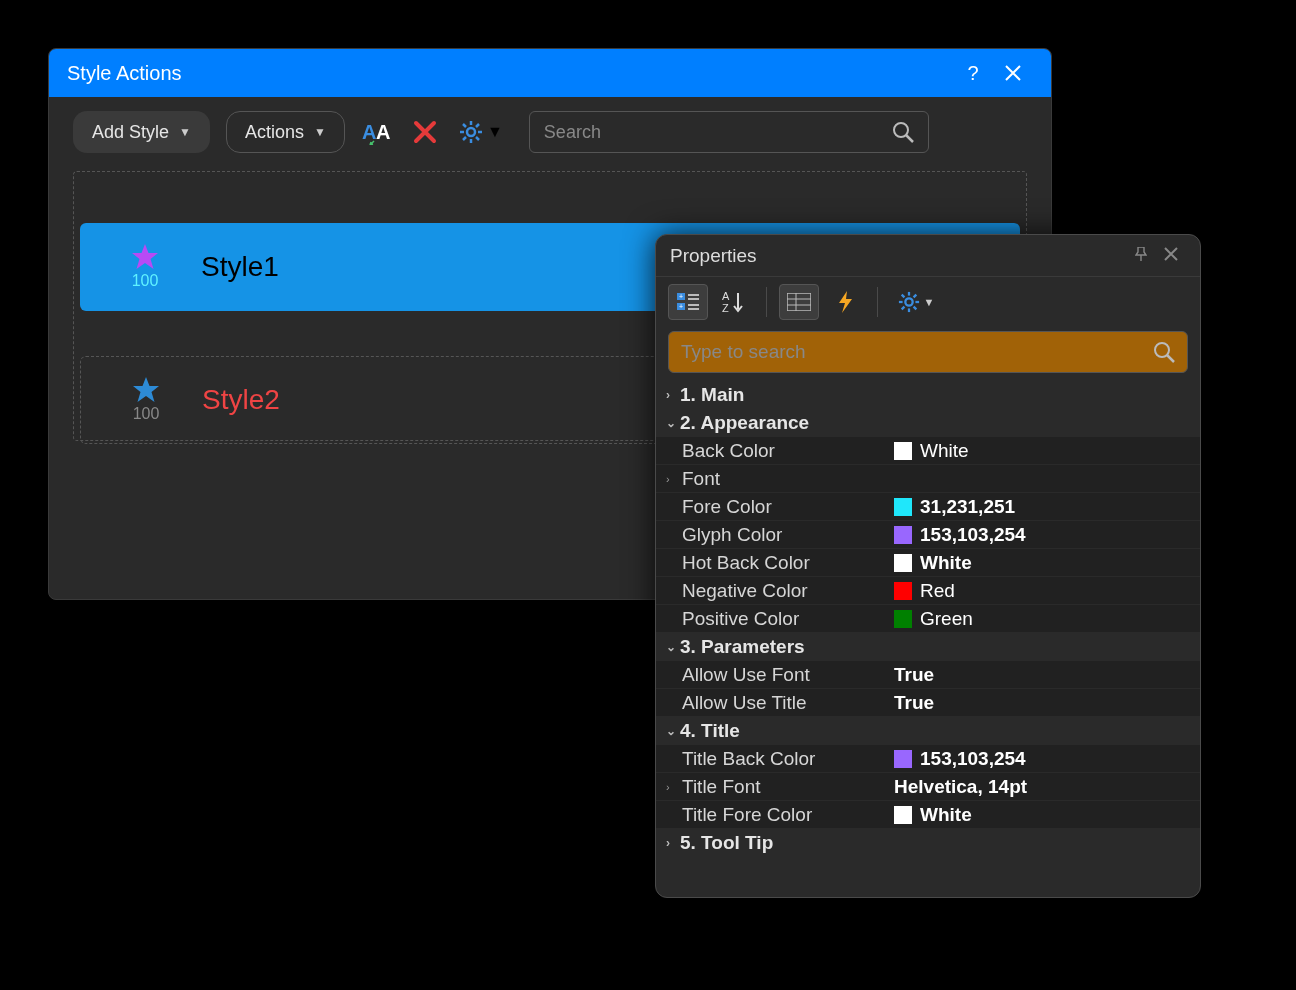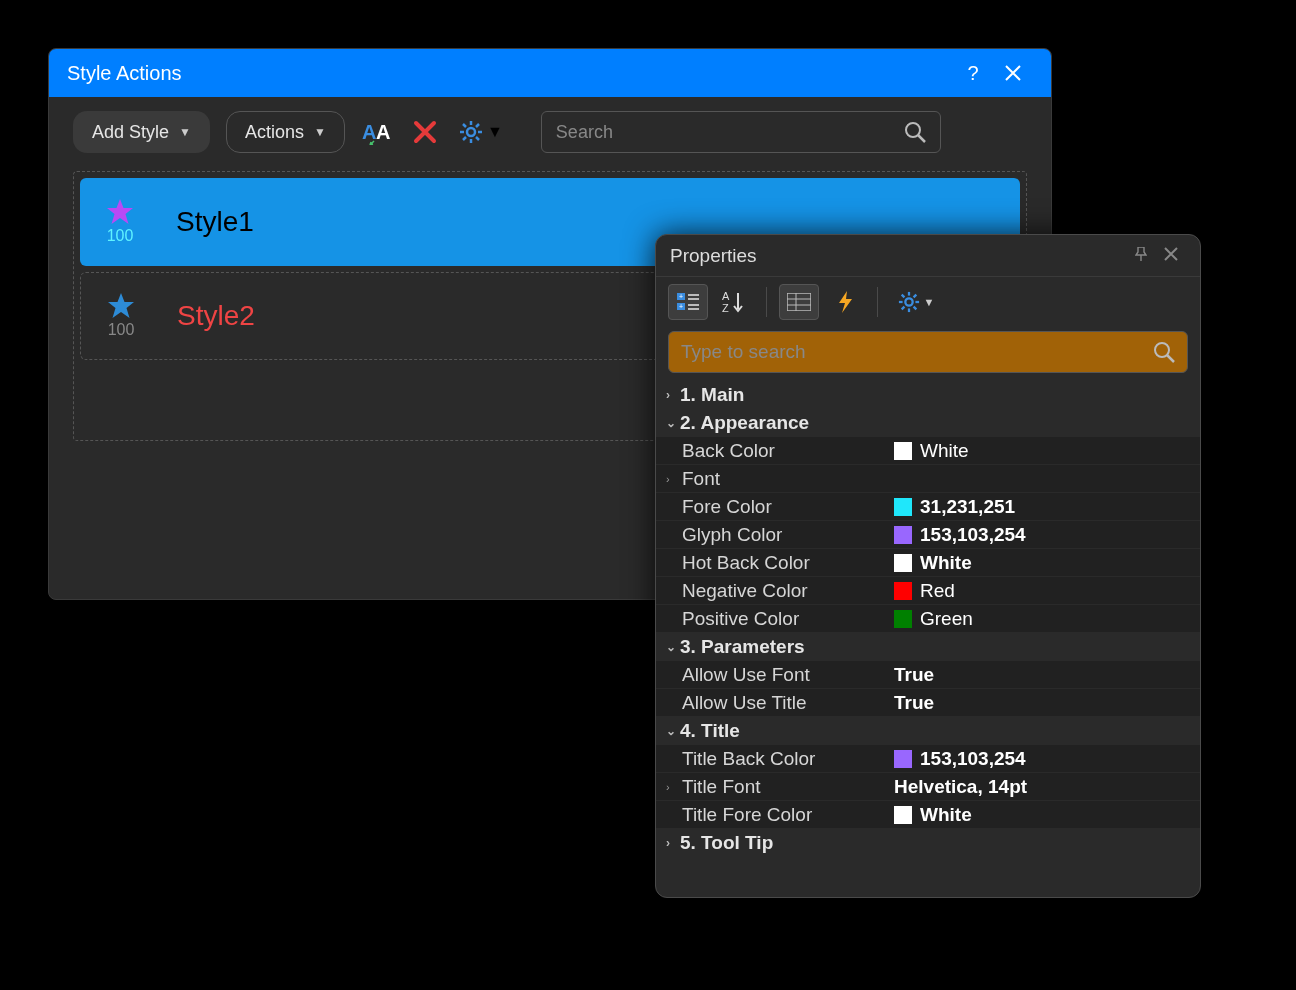--- a/index.html
+++ b/index.html
@@ -76,21 +76,21 @@
   }
   .search {
     flex: 1;
     height: 42px;
     border: 1px solid #555;
     border-radius: 6px;
     display: flex;
     align-items: center;
     padding: 8px 14px;
     max-width: 400px;
-    margin-left: 20px;
+    margin-left: 8px;
   }
   .search input {
     flex: 1;
     background: transparent;
     border: none;
     outline: none;
     color: #ccc;
     font-size: 18px;
   }
   .search input::placeholder { color: #888; }
@@ -101,22 +101,23 @@
     border: 1px dashed #555;
     border-radius: 4px;
     padding: 6px;
   }
   .style-item {
     height: 88px;
     border-radius: 6px;
     display: flex;
     align-items: center;
     margin-bottom: 6px;
-    padding-left: 12px;
-    cursor: pointer;
+    padding-left: 37px;
+    cursor: pointer;
+    margin-top: 45px;
   }
   .style-item.selected { background: #1593e6; }
   .style-item.plain { border: 1px dashed #555; }
   .style-item .star-col {
     width: 56px;
     text-align: center;
   }
   .style-item .star-col svg { display: block; margin: 0 auto; }
   .style-item .cnt {
     font-size: 16px;

